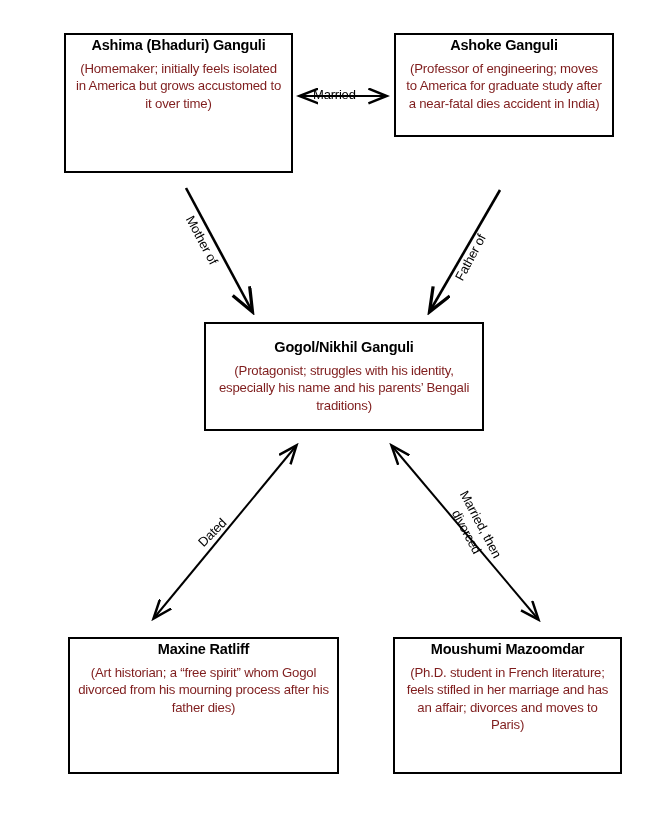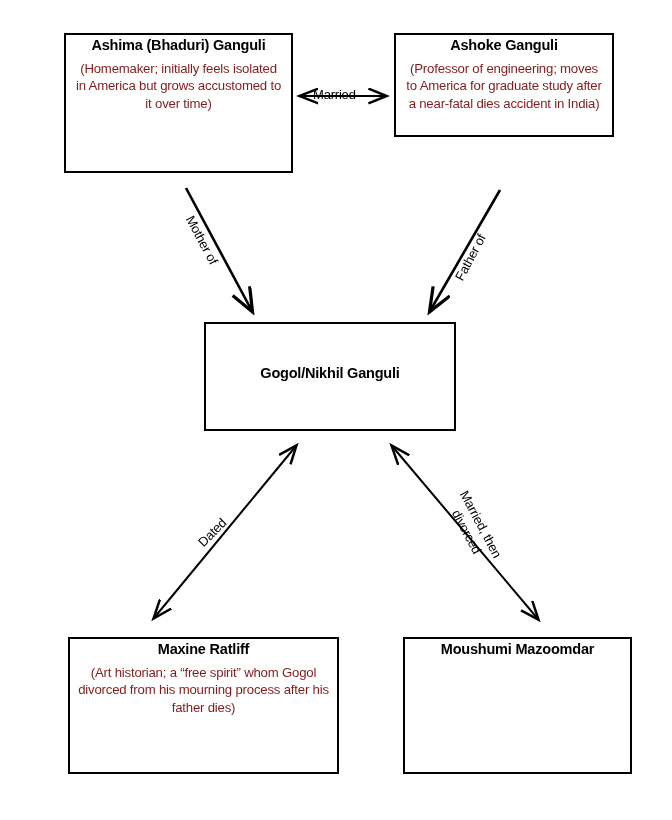--- a/index.html
+++ b/index.html
@@ -38,24 +38,24 @@
   .node-desc {
     font-size: 13.2px;
     line-height: 1.33;
     letter-spacing: -0.2px;
     color: #7f1d1d;
   }
 
   
   #node-ashima   { left: 64px;  top: 33px;  width: 229px; height: 140px; }
   #node-ashoke   { left: 394px; top: 33px;  width: 220px; height: 104px; }
-  #node-gogol    { left: 204px; top: 322px; width: 252px; height: 109px;
+  #node-gogol    { left: 204px; top: 322px; width: 280px; height: 109px;
                    justify-content: center; padding-top: 6px; }
   #node-maxine   { left: 68px;  top: 637px; width: 271px; height: 137px; }
-  #node-moushumi { left: 403px; top: 637px; width: 229px; height: 137px; }
+  #node-moushumi { left: 393px; top: 637px; width: 229px; height: 137px; }
 
   #wires {
     position: absolute;
     left: 0;
     top: 0;
     width: 672px;
     height: 820px;
   }
 
   .edge-label {
@@ -108,29 +108,31 @@
     <div class="node-desc">(Homemaker; initially feels isolated in America but grows accustomed to it over time)</div>
   </div>
 
   <div class="node" id="node-ashoke">
     <div class="node-name">Ashoke Ganguli</div>
     <div class="node-desc">(Professor of engineering; moves to America for graduate study after a near-fatal dies accident in India)</div>
   </div>
 
   <div class="node" id="node-gogol">
     <div class="node-name">Gogol/Nikhil Ganguli</div>
+    <div class="node-desc">(Protagonist; struggles with his identity, especially his name and his parents’ Bengali traditions)</div>
   </div>
 
   <div class="node" id="node-maxine">
     <div class="node-name">Maxine Ratliff</div>
     <div class="node-desc">(Art historian; a “free spirit” whom Gogol divorced from his mourning process after his father dies)</div>
   </div>
 
   <div class="node" id="node-moushumi">
     <div class="node-name">Moushumi Mazoomdar</div>
+    <div class="node-desc">(Ph.D. student in French literature; feels stifled in her marriage and has an affair; divorces and moves to Paris)</div>
   </div>
 
   <div class="edge-label" id="label-married">Married</div>
 
   <div class="edge-label" id="label-mother">Mother of</div>
 
   <div class="edge-label" id="label-father">Father of</div>
 
   <div class="edge-label" id="label-dated">Dated</div>
 

